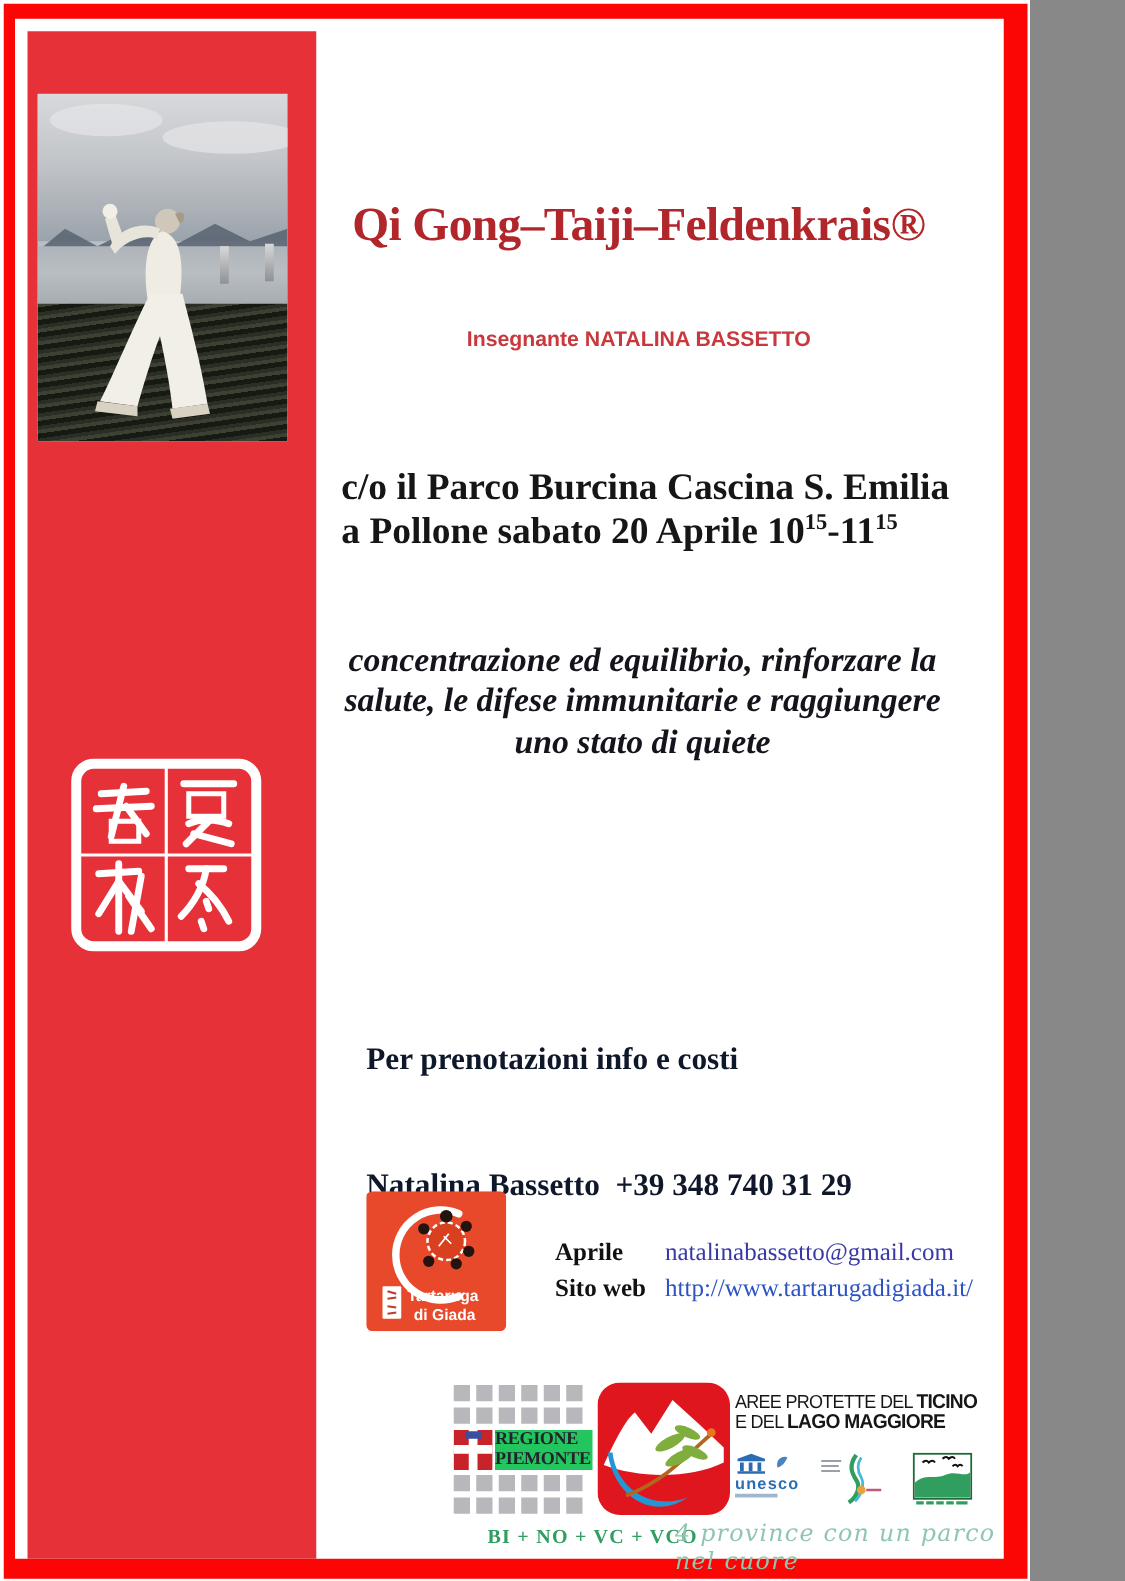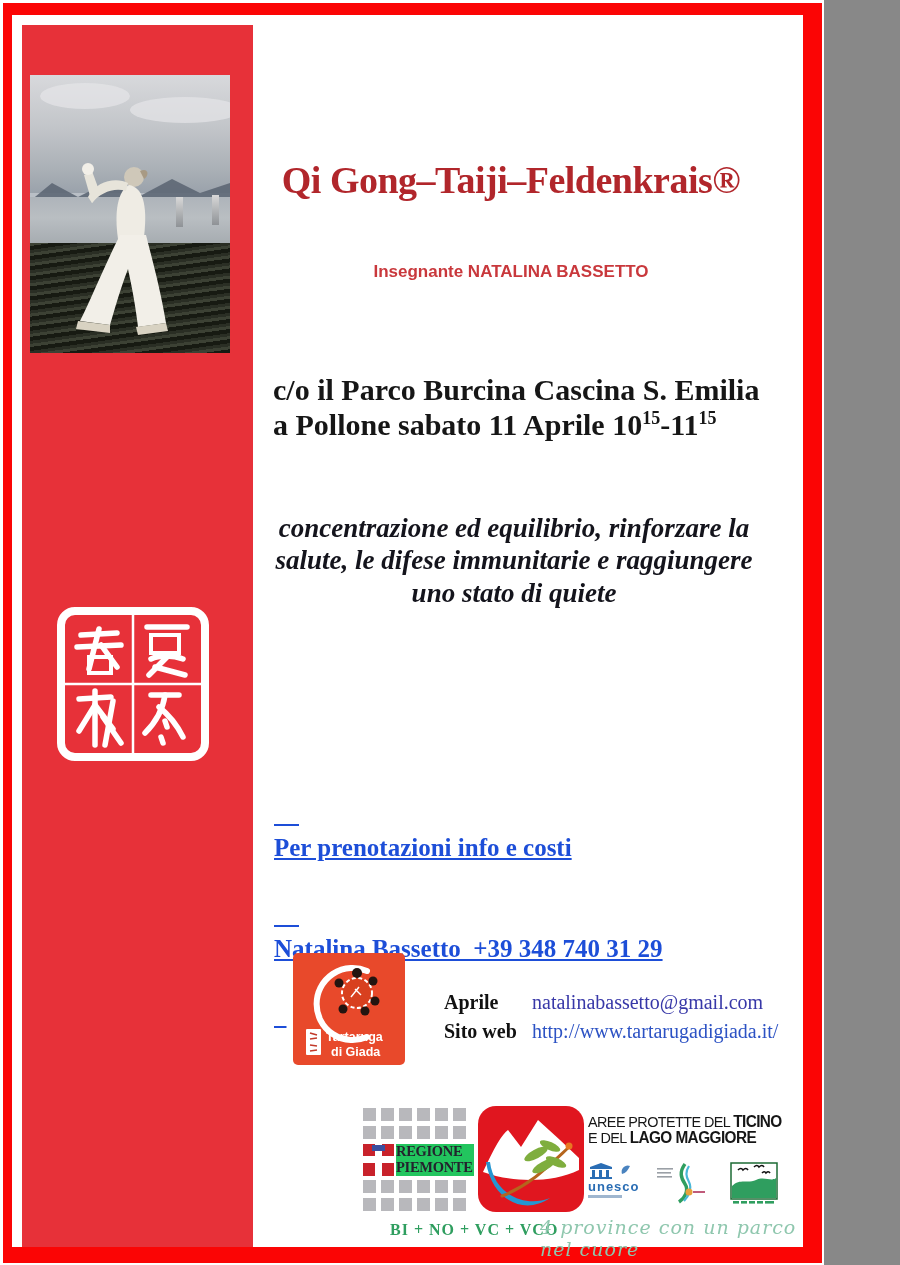--- a/index.html
+++ b/index.html
@@ -33,22 +33,22 @@
   .subtitle{position:absolute;left:258px;top:262px;width:506px;text-align:center;
          font-family:"Liberation Sans",sans-serif;font-size:17px;font-weight:bold;color:#c9383c;}
 
   .event{position:absolute;left:273px;top:372px;width:580px;
          font-size:30px;font-weight:bold;color:#161616;line-height:1.18;}
   .event sup{font-size:18px;vertical-align:super;line-height:0;}
 
   .desc{position:absolute;left:256px;top:512px;width:516px;text-align:center;
         font-size:27px;font-weight:bold;font-style:italic;color:#14141c;line-height:1.2;}
 
-  .booking{position:absolute;left:274px;top:763px;font-size:25px;font-weight:bold;
-        color:#1d4ed8;line-height:1.35;white-space:pre;text-decoration:underline;}
+  .booking{position:absolute;left:293px;top:763px;font-size:25px;font-weight:bold;
+        color:#0f172a;line-height:1.35;white-space:pre;}
 
   
   .tlogo{position:absolute;left:293px;top:953px;width:112px;height:112px;}
 
   
   .contact{position:absolute;left:444px;top:988px;font-size:20px;color:#111;}
   .contact .row{display:flex;line-height:1.45;}
   .contact .lbl{font-weight:bold;width:88px;}
   .contact a{text-decoration:none;}
   .contact .em{color:#3838a8;}
@@ -150,21 +150,21 @@
           <line x1="106" y1="132" x2="108" y2="138"></line>
       </g>
     </g>
   </svg>
 
   <div class="title">Qi Gong–Taiji–Feldenkrais®</div>
   <div class="subtitle">Insegnante NATALINA BASSETTO</div>
 
   <div class="event">
     <div>c/o il Parco Burcina Cascina S. Emilia</div>
-    <div><span>a Pollone sabato 11 Aprile 10</span><sup>15</sup><span>-11</span><sup>15</sup></div>
+    <div><span>a Pollone sabato 20 Aprile 10</span><sup>15</sup><span>-11</span><sup>15</sup></div>
   </div>
 
   <div class="desc">
     <div>concentrazione ed equilibrio, rinforzare la</div>
     <div>salute, le difese immunitarie e raggiungere</div>
     <div>uno stato di quiete</div>
   </div>
 
   <div class="booking">
     <div>Per prenotazioni info e costi</div>

